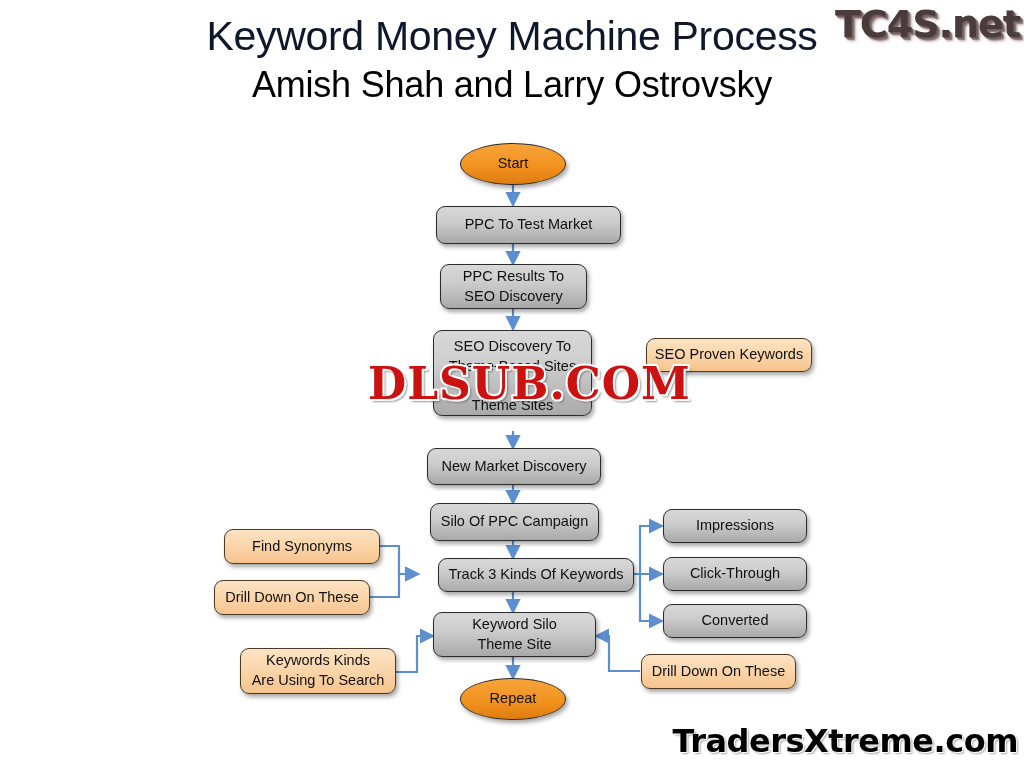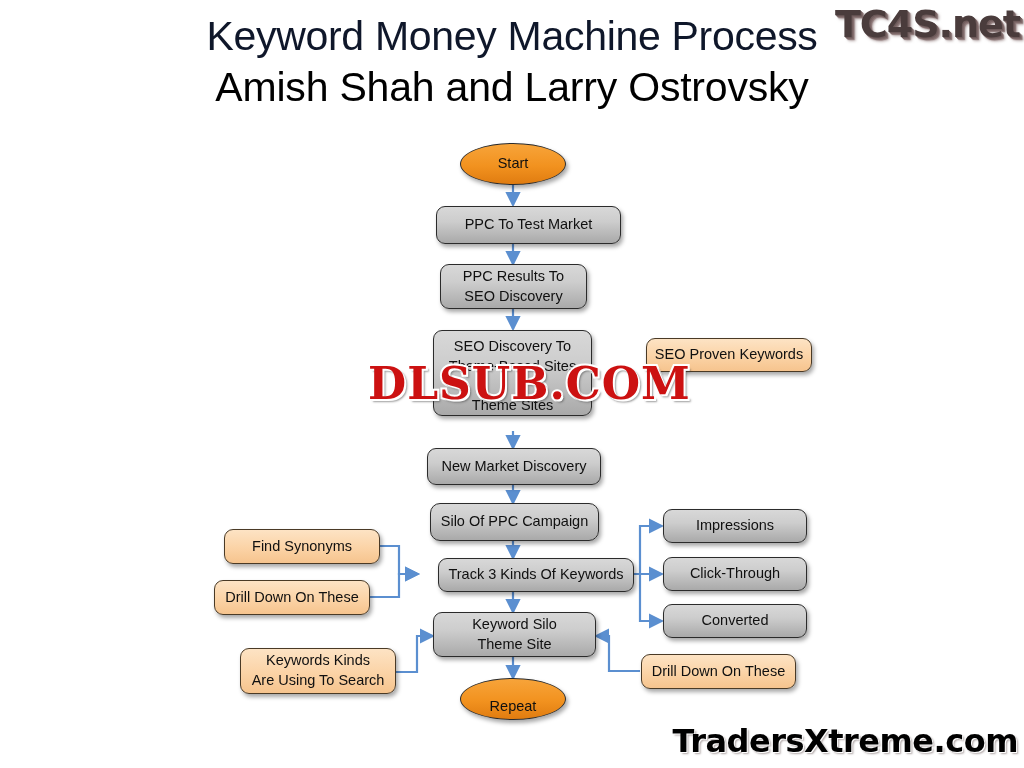--- a/index.html
+++ b/index.html
@@ -25,21 +25,21 @@
     z-index: 5;
   }
   .title-line1 {
     font-size: 41px;
     font-weight: 400;
     color: #0f172a;
     letter-spacing: -0.3px;
     display: block;
   }
   .title-line2 {
-    font-size: 41px;
+    font-size: 36px;
     font-weight: 400;
     color: #000000;
     display: block;
     margin-top: 10px;
     letter-spacing: -0.2px;
   }
 
   
   #wires {
     position: absolute;
@@ -187,21 +187,21 @@
   </div>
 
   <div class="node peach" style="left:646px; top:338px; width:166px; height:34px;">
     <span class="lbl">SEO Proven Keywords</span>
   </div>
 
   <div class="node gray" style="left:427px; top:448px; width:174px; height:37px;">
     <span class="lbl">New Market Discovery</span>
   </div>
 
-  <div class="node gray" style="left:430px; top:503px; width:169px; height:38px;border-radius:10px;">
+  <div class="node gray" style="left:430px; top:503px; width:169px; height:38px;">
     <span class="lbl">Silo Of PPC Campaign</span>
   </div>
 
   <div class="node peach" style="left:224px; top:529px; width:156px; height:35px;">
     <span class="lbl">Find Synonyms</span>
   </div>
 
   <div class="node peach" style="left:214px; top:580px; width:156px; height:35px;">
     <span class="lbl">Drill Down On These</span>
   </div>
@@ -229,21 +229,21 @@
 
   <div class="node peach" style="left:240px; top:648px; width:156px; height:46px;">
     <span class="lbl" style="white-space:pre-line;">Keywords Kinds
 Are Using To Search</span>
   </div>
 
   <div class="node peach" style="left:641px; top:654px; width:155px; height:35px;">
     <span class="lbl">Drill Down On These</span>
   </div>
 
-  <div class="node oval" style="left:460px; top:678px; width:106px; height:42px;align-items:flex-end;">
+  <div class="node oval" style="left:460px; top:678px; width:106px; height:42px;">
     <span class="lbl">Repeat</span>
   </div>
 
   <div class="wm" id="wm-tc4s">TC4S.net</div>
   <div class="wm" id="wm-dlsub">DLSUB.COM</div>
   <div class="wm" id="wm-traders">TradersXtreme.com</div>
 
 </div>
 
 </body></html>

